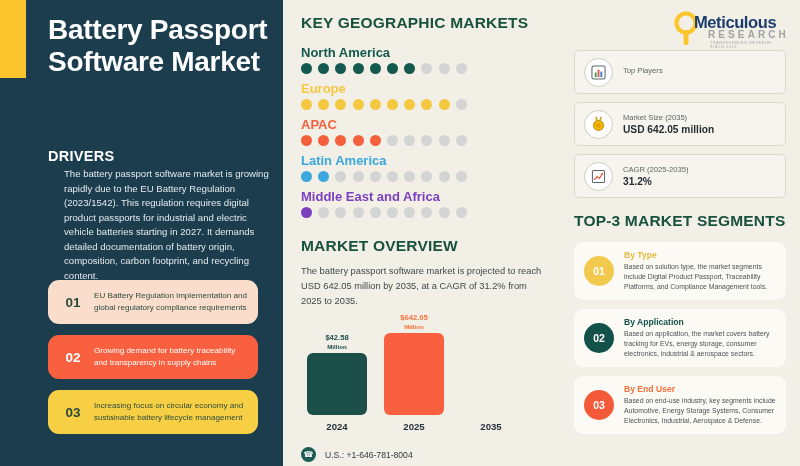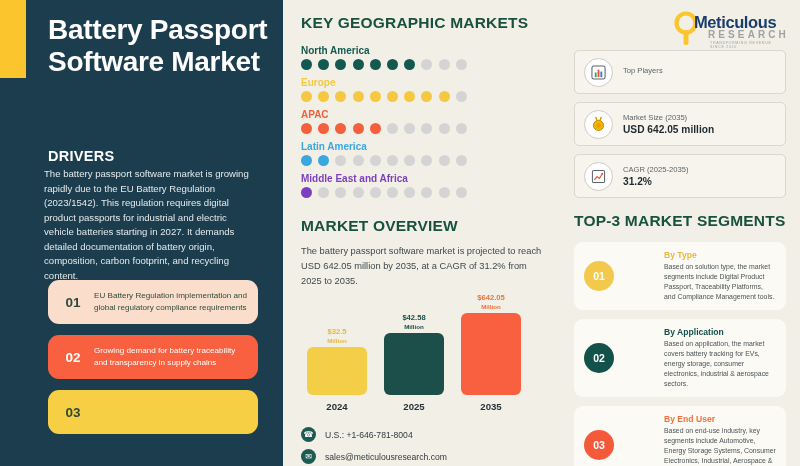--- a/index.html
+++ b/index.html
@@ -24,21 +24,21 @@
   .title {
     position:absolute; left:48px; top:14px; width:225px;
     color:#FFFFFF; font-size:28px; font-weight:bold; line-height:1.16;
     letter-spacing:-0.3px;
   }
   .drivers-head {
     position:absolute; left:48px; top:148px;
     color:#FFFFFF; font-size:14.5px; font-weight:bold; letter-spacing:0.3px;
   }
   .drivers-body {
-    position:absolute; left:44px; top:167px; width:208px;
+    position:absolute; left:64px; top:167px; width:208px;
     color:#E4E9EC; font-size:9.6px; line-height:1.52;
   }
   .driver-list { position:absolute; left:48px; top:280px; width:210px; }
   .driver {
     display:flex; align-items:center; border-radius:11px;
     padding:8px 10px; margin-bottom:11px; min-height:44px;
   }
   .driver .num {
     flex:none; width:30px; text-align:center;
     font-size:13.5px; font-weight:bold; margin-right:6px;
@@ -51,21 +51,21 @@
   .d3 { background:#F6CF44; }
   .d3 .num, .d3 .dtext { color:#2C4A3B; }
 
   
   .mid { width:283px; flex:none; position:relative; padding:14px 0 0 18px; }
   .sec-title {
     color:#18513F; font-size:15.5px; font-weight:bold; letter-spacing:0.2px;
   }
   .geo { margin-top:13px; }
   .geo-row { margin-bottom:7px; }
-  .geo-label { font-size:10px; font-weight:bold; margin-bottom:3px; }
+  .geo-label { font-size:13px; font-weight:bold; margin-bottom:3px; }
   .dots { display:flex; gap:6.2px; }
   .dot { width:11px; height:11px; border-radius:50%; background:#D4D4D4; }
 
   .mo { margin-top:19px; }
   .mo-desc {
     margin-top:9px; width:248px; color:#3E4A4E;
     font-size:9.3px; line-height:1.62;
   }
   .chart {
     margin-top:14px; position:relative; width:250px; height:112px;
@@ -125,21 +125,21 @@
     padding:8px 10px; margin-bottom:9px; min-height:54px;
   }
   .seg-num {
     width:30px; height:30px; border-radius:50%; flex:none; margin-right:10px;
     display:flex; align-items:center; justify-content:center;
     font-size:10.5px; font-weight:bold; color:#fff;
   }
   .sn1 { background:#F2C94C; }
   .sn2 { background:#13524A; }
   .sn3 { background:#F4593A; }
-  .seg-body { flex:1;margin-left:40px; }
+  .seg-body { flex:1; }
   .seg-title { font-size:8.6px; font-weight:bold; margin-bottom:2px; }
   .st1 { color:#E8B93B; }
   .st2 { color:#13524A; }
   .st3 { color:#F4703A; }
   .seg-desc { font-size:6.9px; line-height:1.45; color:#4A5357; }
 </style>
 </head>
 <body>
 
 <div class="page">
@@ -153,20 +153,21 @@
         <div class="driver d1">
           <div class="num">01</div>
           <div class="dtext">EU Battery Regulation implementation and global regulatory compliance requirements</div>
         </div>
         <div class="driver d2">
           <div class="num">02</div>
           <div class="dtext">Growing demand for battery traceability and transparency in supply chains</div>
         </div>
         <div class="driver d3">
           <div class="num">03</div>
+          <div class="dtext">Increasing focus on circular economy and sustainable battery lifecycle management</div>
         </div>
       </div>
   </div>
 
   <div class="mid">
     <div class="sec-title">KEY GEOGRAPHIC MARKETS</div>
     <div class="geo" id="geo-rows">
         <div class="geo-row">
           <div class="geo-label" style="color: rgb(20, 89, 79);">North America</div>
           <div class="dots">
@@ -242,24 +243,20 @@
             <span class="dot" style="background: rgb(212, 212, 212);"></span>
           </div>
         </div>
       </div>
 
     <div class="mo">
       <div class="sec-title">MARKET OVERVIEW</div>
       <div class="mo-desc">The battery passport software market is projected to reach USD 642.05 million by 2035, at a CAGR of 31.2% from 2025 to 2035.</div>
       <div class="chart">
         <div class="bars" id="chart-bars">
-            <div class="bcol">
-              <div class="blabel" style="color: rgb(227, 185, 60);">$32.5<span class="unit">Million</span></div>
-              <div class="bar" style="height: 48px; background: rgb(245, 206, 71);"></div>
-            </div>
             <div class="bcol">
               <div class="blabel" style="color: rgb(28, 79, 73);">$42.58<span class="unit">Million</span></div>
               <div class="bar" style="height: 62px; background: rgb(28, 79, 73);"></div>
             </div>
             <div class="bcol">
               <div class="blabel" style="color: rgb(244, 112, 58);">$642.05<span class="unit">Million</span></div>
               <div class="bar" style="height: 82px; background: rgb(249, 96, 63);"></div>
             </div>
           </div>
         <div class="xaxis" id="chart-xaxis">

